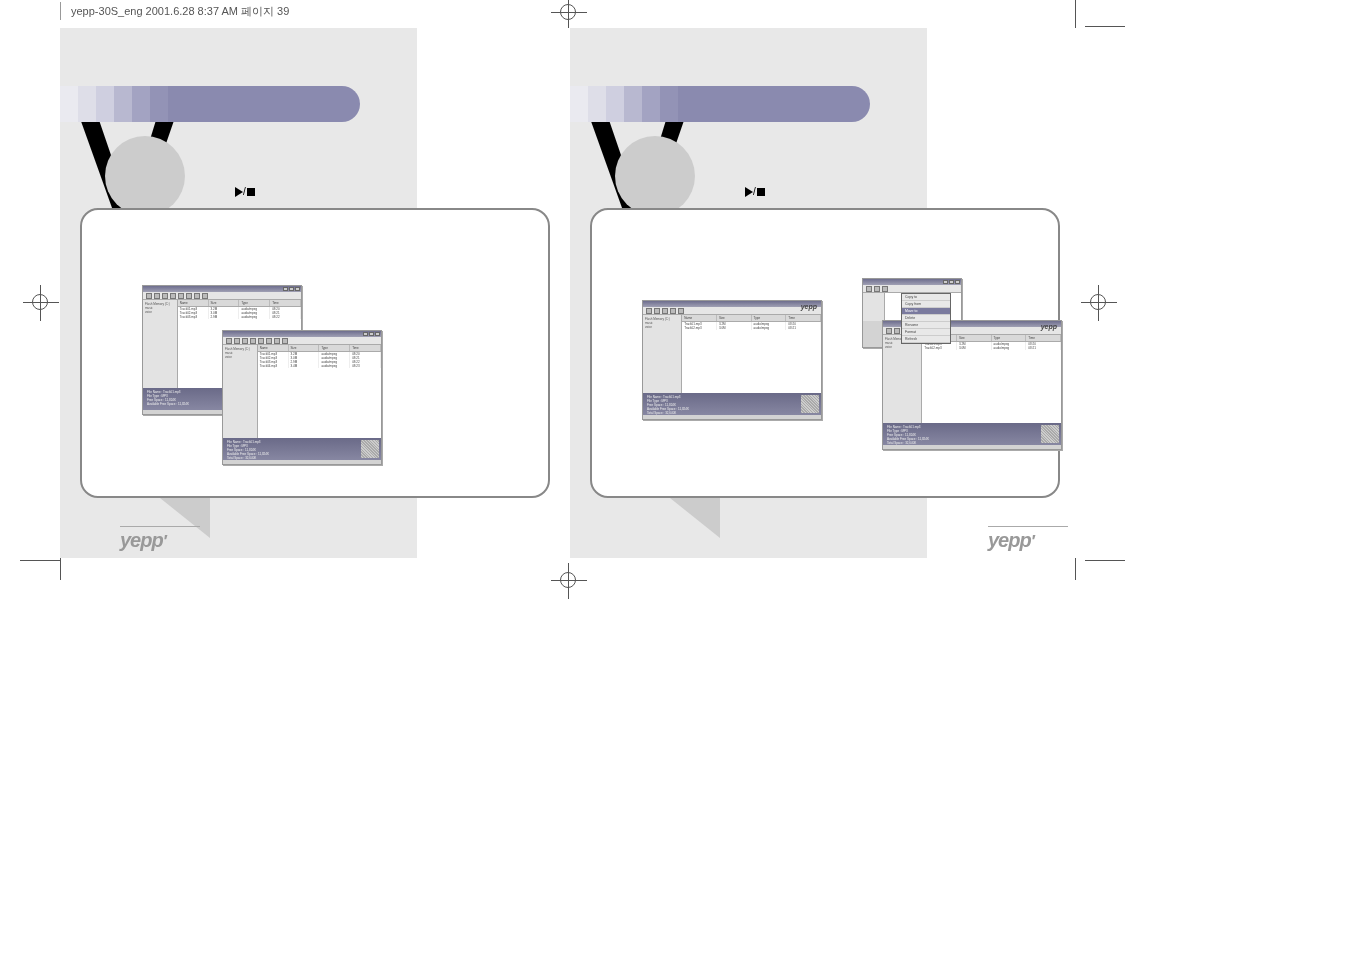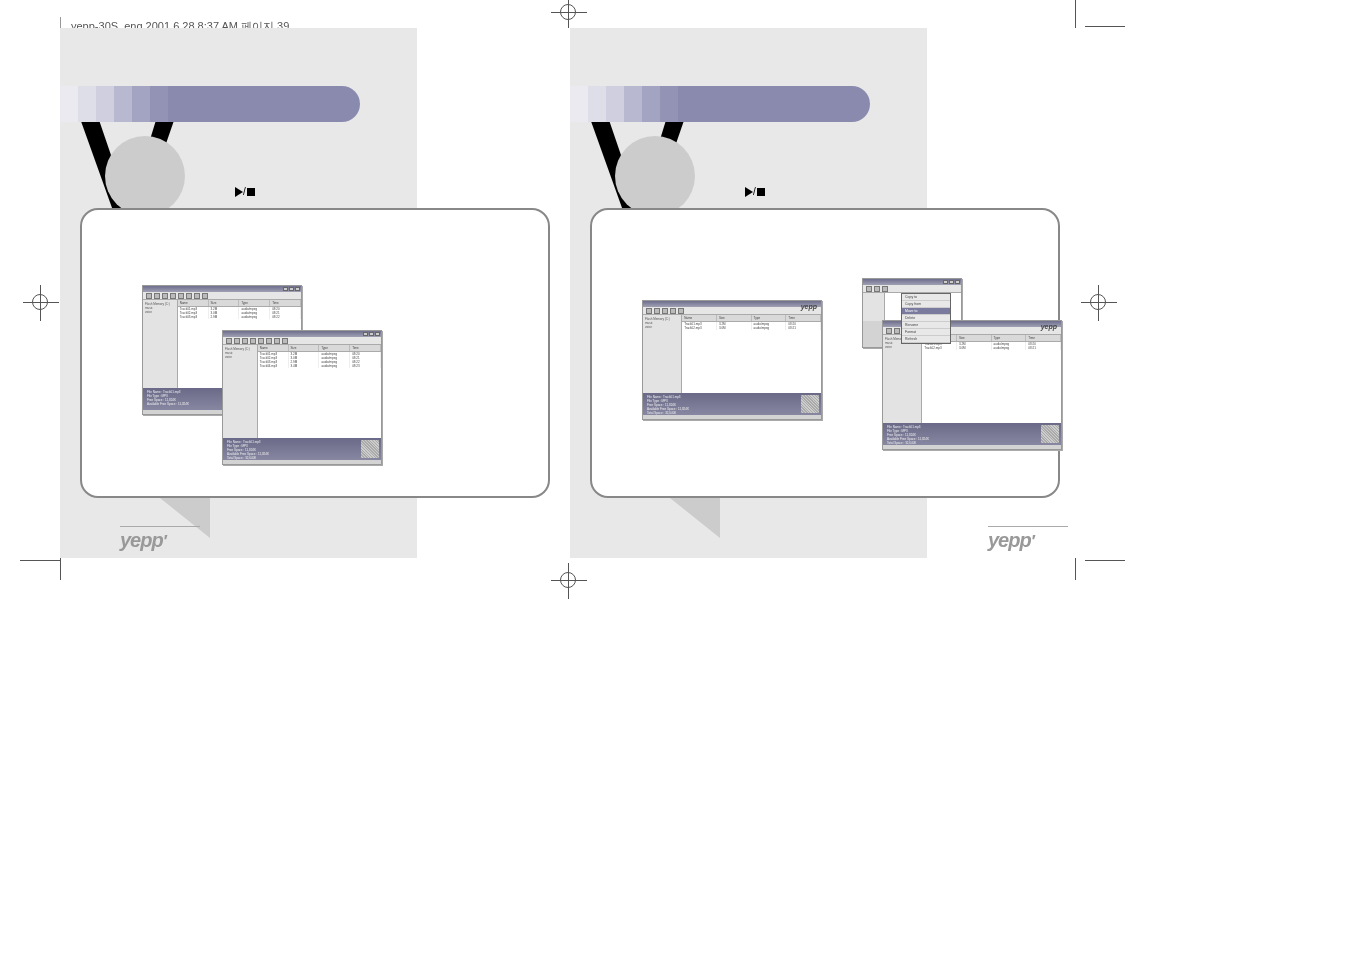--- a/index.html
+++ b/index.html
@@ -6,21 +6,21 @@
   body {
     width: 1351px;
     height: 954px;
     background: #fff;
     font-family: Arial, sans-serif;
     position: relative;
     overflow: hidden;
   }
   .page-header {
     position: absolute;
-    top: 17px;
+    top: 2px;
     left: 60px;
     font-size: 11px;
     color: #555;
     border-left: 1px solid #999;
     padding-left: 10px;
     height: 18px;
     line-height: 18px;
   }
   .reg-mark {
     position: absolute;

